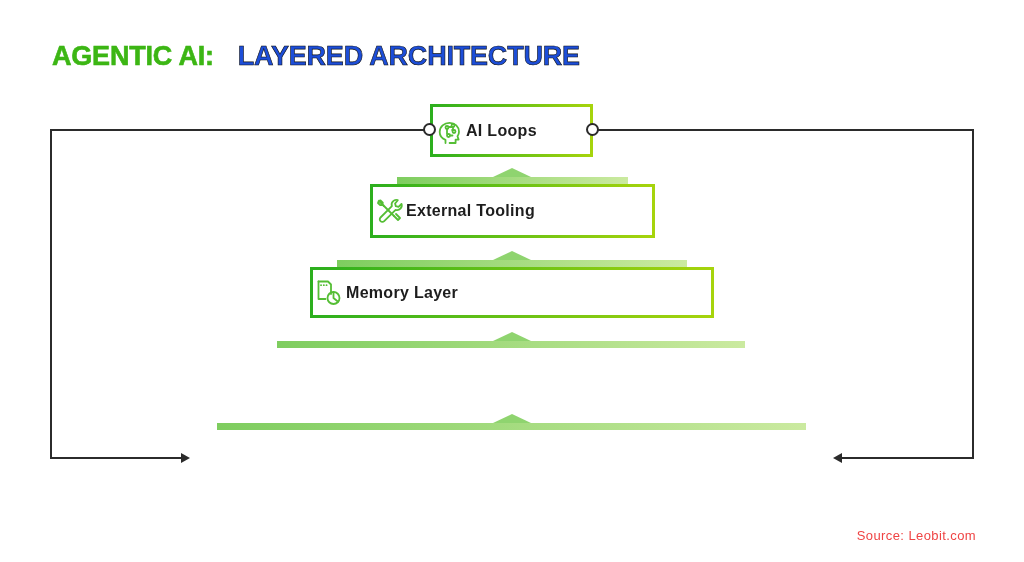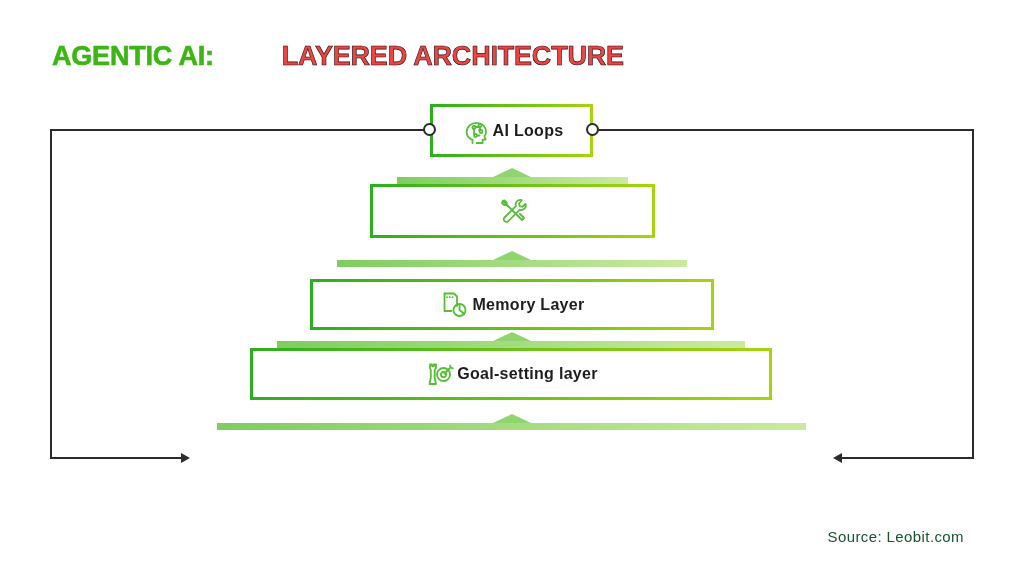--- a/index.html
+++ b/index.html
@@ -12,21 +12,21 @@
   }
 
   
   .title{
     position:absolute;left:52px;top:41px;
     font-size:27px;font-weight:800;letter-spacing:-0.2px;
     -webkit-text-stroke:0.6px currentColor;
     white-space:nowrap;
   }
   .title .hl{color:#3CB614;-webkit-text-stroke:0.6px #3CB614;margin-right:24px;}
-  .title .rest{color:#ef4444;margin-left:44px;-webkit-text-stroke:0.6px #0d0d0d;}
+  .title .rest{color:#1d4ed8;-webkit-text-stroke:0.6px #0d0d0d;}
 
   
   .seg{position:absolute;background:#2b2b2b;}
   .arrow{position:absolute;width:0;height:0;}
   .arrow.right{border-top:5px solid transparent;border-bottom:5px solid transparent;border-left:9px solid #2b2b2b;}
   .arrow.left{border-top:5px solid transparent;border-bottom:5px solid transparent;border-right:9px solid #2b2b2b;}
   .node-dot{
     position:absolute;width:9px;height:9px;border-radius:50%;
     background:#ffffff;border:2.5px solid #2b2b2b;z-index:6;
   }
@@ -36,43 +36,43 @@
   .tri{position:absolute;width:0;height:0;z-index:1;
     border-left:19px solid transparent;border-right:19px solid transparent;
     border-bottom:9px solid #8FD46F;}
 
   
   .layer{
     position:absolute;z-index:3;
     background:#ffffff;
     border:3px solid;
     border-image:linear-gradient(90deg,#2CAF1E,#A6D40C) 1;
-    display:flex;align-items:center;justify-content:center;gap:1px;
+    display:flex;align-items:center;justify-content:flex-start;gap:1px;
     box-sizing:border-box;
   }
   .layer .label{
     font-size:16px;font-weight:700;color:#1d1d1d;letter-spacing:0.3px;white-space:nowrap;
   }
   .layer .icon{display:flex;align-items:center;}
 
   
   .foundation{
     position:absolute;left:190px;top:430px;width:643px;height:60px;z-index:3;
     background:linear-gradient(90deg,#2FB307,#8FC80B);
     display:flex;align-items:center;justify-content:center;
   }
   .foundation .flabel{
     color:#ffffff;font-size:21px;font-weight:800;letter-spacing:1px;
     -webkit-text-stroke:0.5px #ffffff;white-space:nowrap;
   }
 
   
   .source{
-    position:absolute;right:60px;top:528px;
-    font-size:15px;color:#14532d;letter-spacing:0.4px;white-space:nowrap;
+    position:absolute;right:48px;top:528px;
+    font-size:13px;color:#ef4444;letter-spacing:0.4px;white-space:nowrap;
   }
 </style>
 </head>
 <body>
 
 <div class="canvas">
 
   <div class="title">
     <span class="hl">AGENTIC AI:</span><span class="rest">LAYERED ARCHITECTURE</span>
   </div>
@@ -118,43 +118,33 @@
 
   <div class="layer" style="left:370px;top:184px;width:285px;height:54px;">
     <span class="icon">
       <svg width="32" height="32" viewBox="0 0 32 32" fill="none" stroke="#55BE35" stroke-width="1.8" stroke-linecap="round" stroke-linejoin="round">
         <path d="M10.5 10.5 5.8 5.8M5.8 5.8 5 8l2.2 2.2 2.3-.3.3-2.3L7.5 5.4 5.8 5.8z"></path>
         <path d="M10.5 10.5 21 21"></path>
         <path d="M21 21l4 4 2-2-4-4"></path>
         <path d="M24.8 5.2a4.6 4.6 0 0 0-5.9 5.9L7.5 22.5a2.6 2.6 0 1 0 3.7 3.7L22.6 14.8a4.6 4.6 0 0 0 5.9-5.9l-3 3-2.7-.7-.7-2.7 2.7-3.3z"></path>
       </svg>
     </span>
+    <span class="label">External Tooling</span>
   </div>
 
-  <div class="layer" style="left:310px;top:279px;width:404px;height:51px;">
+  <div class="layer" style="left:310px;top:267px;width:404px;height:51px;">
     <span class="icon">
       <svg width="32" height="32" viewBox="0 0 32 32" fill="none" stroke="#55BE35" stroke-width="1.8" stroke-linecap="round" stroke-linejoin="round">
         <path d="M5.5 4.5h9.5l3 3V17"></path>
         <path d="M5.5 4.5V22h7"></path>
         <path d="M8 8.2h.1M10.8 8.2h.1M13.5 8.2h.1"></path>
         <circle cx="20.5" cy="21" r="6"></circle>
         <path d="M20.5 21v-6M20.5 21l4.6 3.8"></path>
       </svg>
     </span>
     <span class="label">Memory Layer</span>
   </div>
 
-  <div class="layer" style="left:250px;top:348px;width:522px;height:52px;">
-    <span class="icon">
-      <svg width="32" height="32" viewBox="0 0 32 32" fill="none" stroke="#55BE35" stroke-width="1.8" stroke-linecap="round" stroke-linejoin="round">
-        <path d="M6 10V6.5h2V8h2V6.5h2V10l-1.3 2v8L12 26H5.5l1.3-6v-8L6 10z"></path>
-        <circle cx="19.5" cy="16.5" r="6.5"></circle>
-        <circle cx="19.5" cy="16.5" r="2.6"></circle>
-        <path d="M26.5 9.5l-6 6M26 7.5l.8 2 2 .8"></path>
-      </svg>
-    </span>
-    <span class="label">Goal-setting layer</span>
-  </div>
 
 
   <div class="source">Source: Leobit.com</div>
 
 </div>
 
 </body></html>

